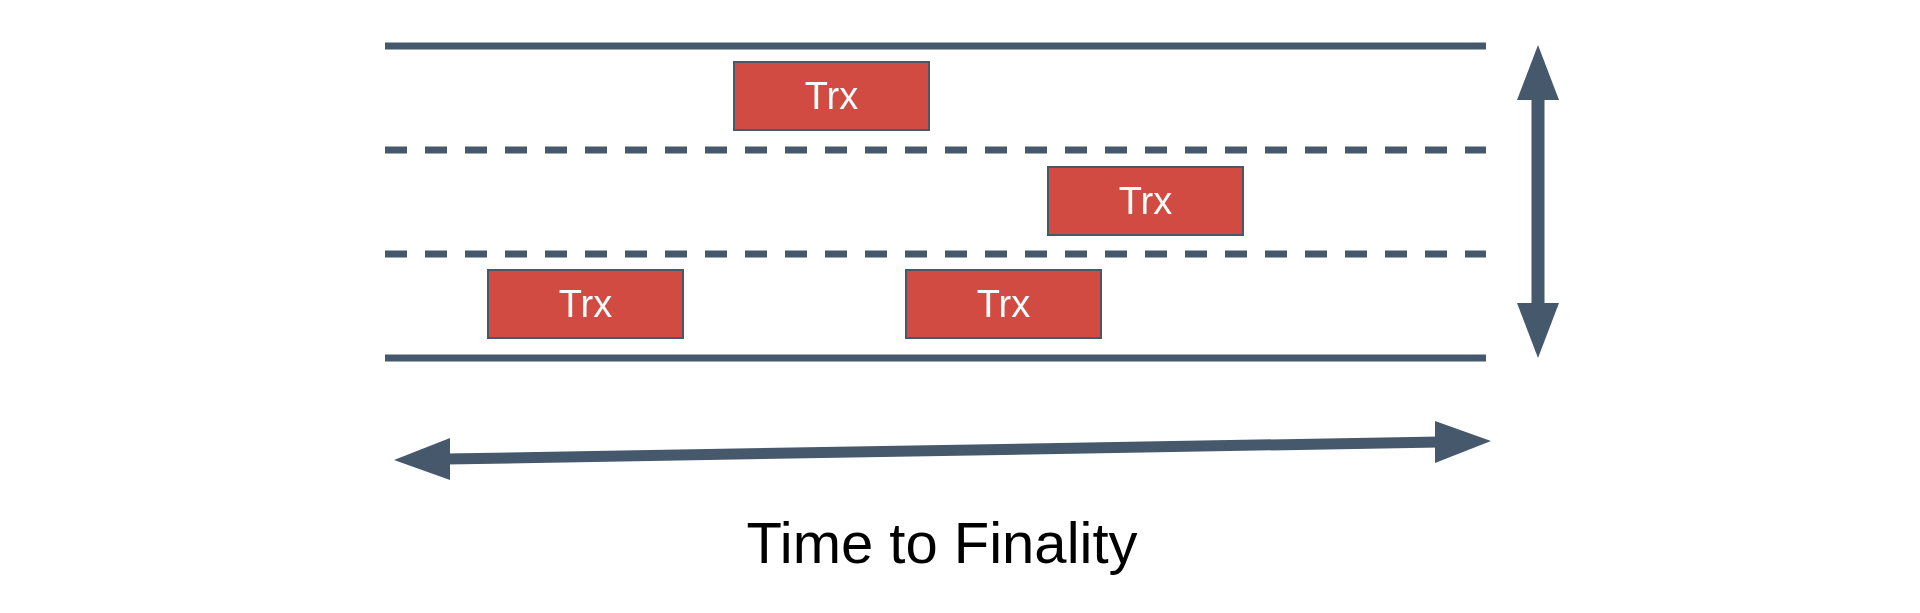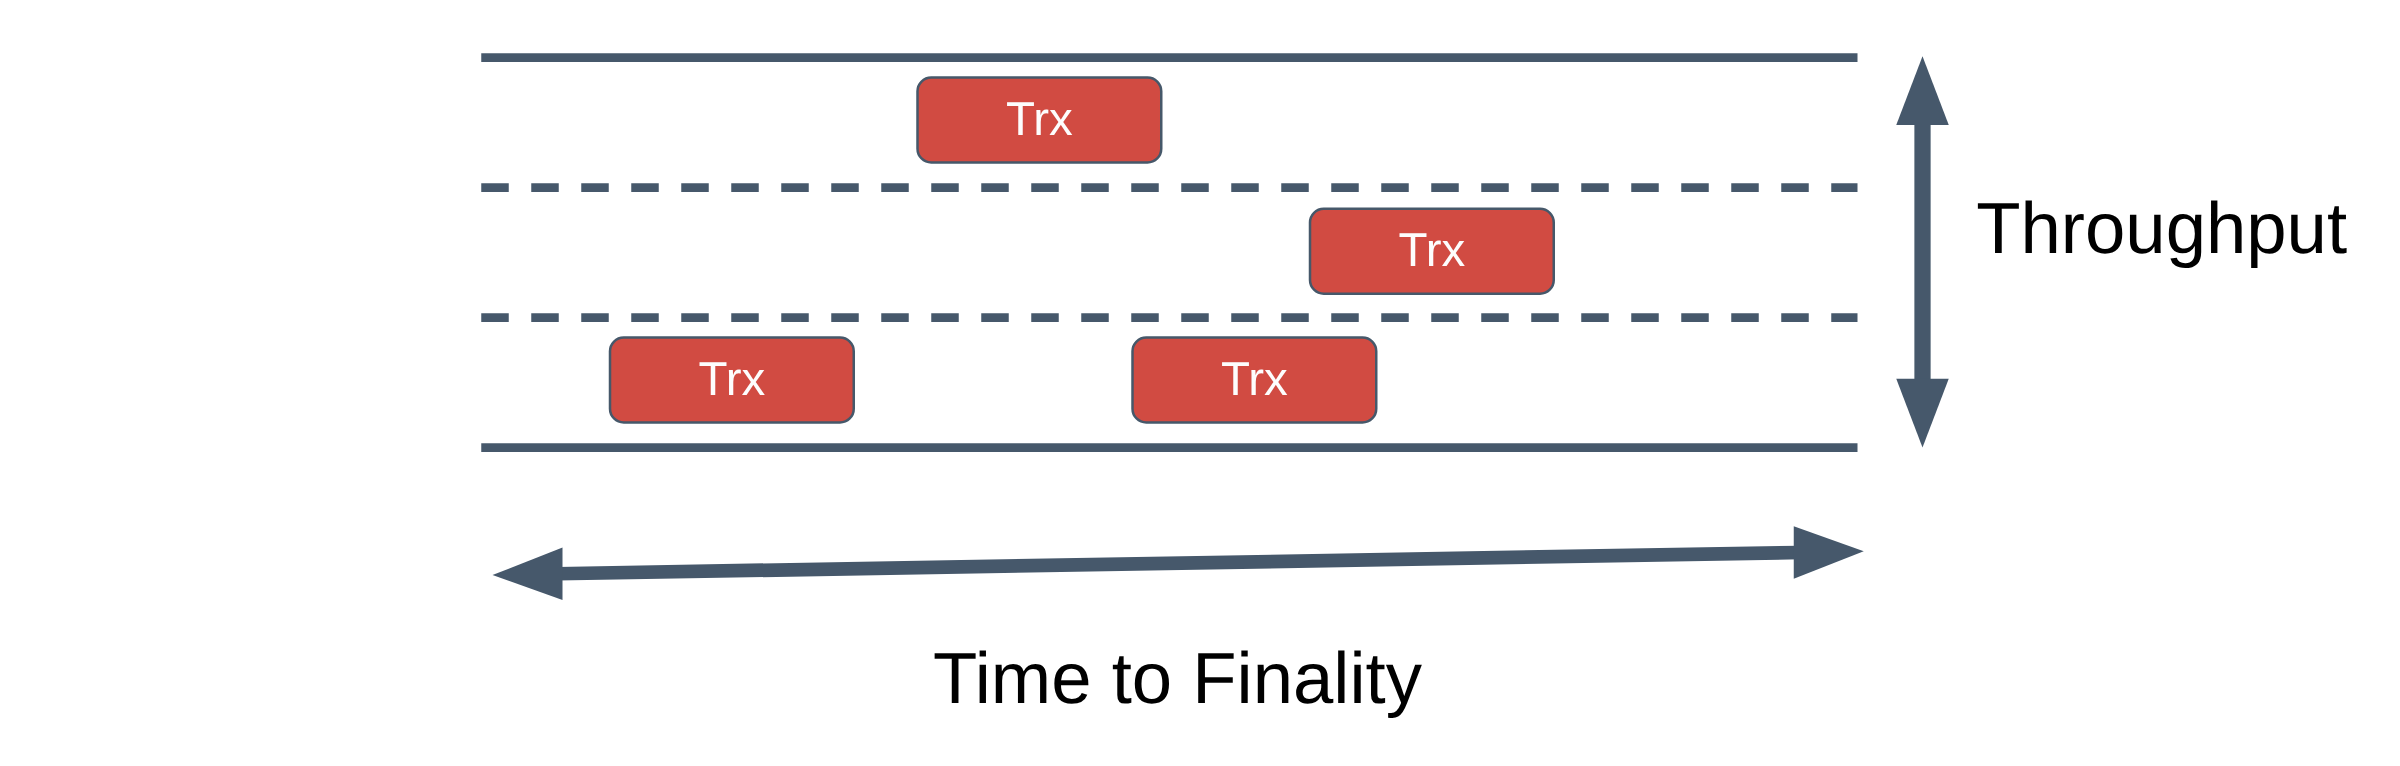--- a/index.html
+++ b/index.html
@@ -43,21 +43,21 @@
   .arrow-head {
     fill: var(--slate, #46586B);
     stroke: none;
   }
   .trx-box {
     position: absolute;
     width: 197px;
     height: 70px;
     background: var(--trx_fill, #D14B42);
     border: 2.5px solid var(--trx_border, #46586A);
-    border-radius: 12px;
+    border-radius: 0;
     display: flex;
     align-items: center;
     justify-content: center;
     box-sizing: border-box;
   }
   .trx-label {
     color: var(--trx_text, #FDFDFD);
     font-size: 38px;
     line-height: 1;
   }
@@ -115,16 +115,15 @@
   <div class="trx-box trx-2">
     <span class="trx-label">Trx</span>
   </div>
   <div class="trx-box trx-3">
     <span class="trx-label">Trx</span>
   </div>
   <div class="trx-box trx-4">
     <span class="trx-label">Trx</span>
   </div>
 
-  <div class="axis-label throughput-label">Throughput</div>
   <div class="axis-label finality-label">Time to Finality</div>
 
 </div>
 
 </body></html>

